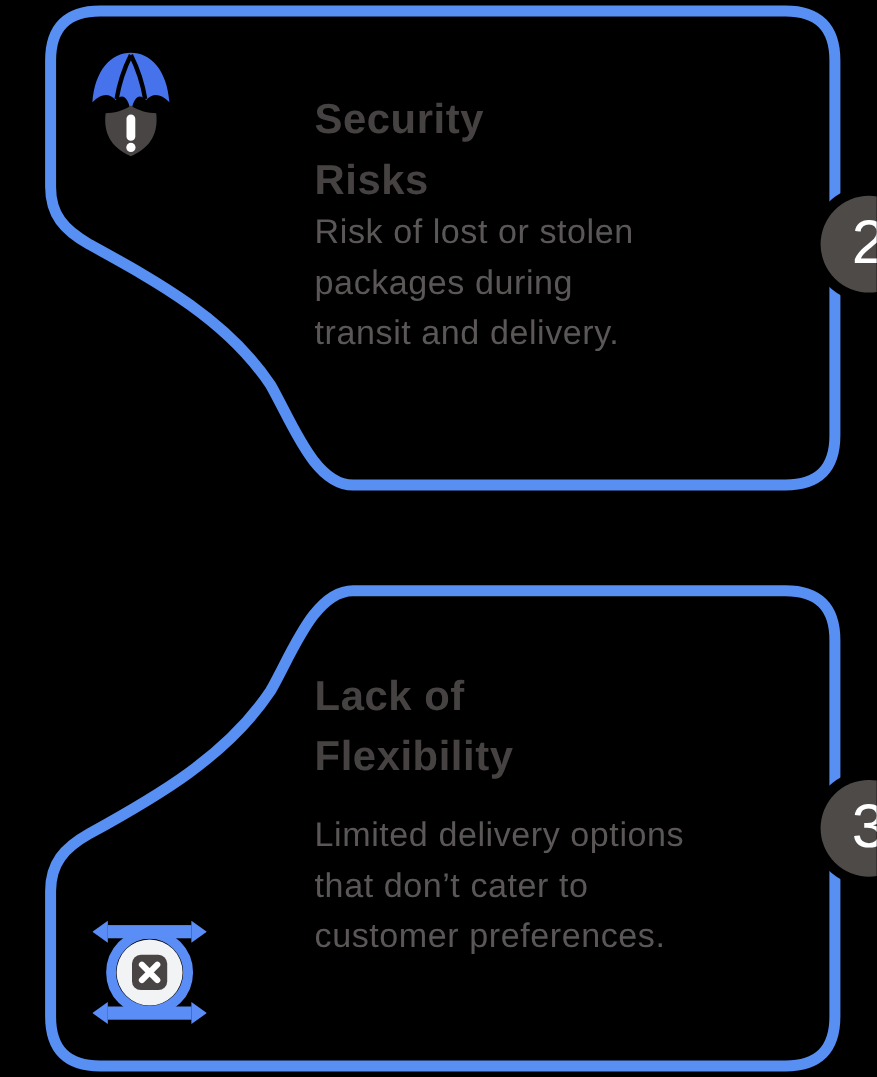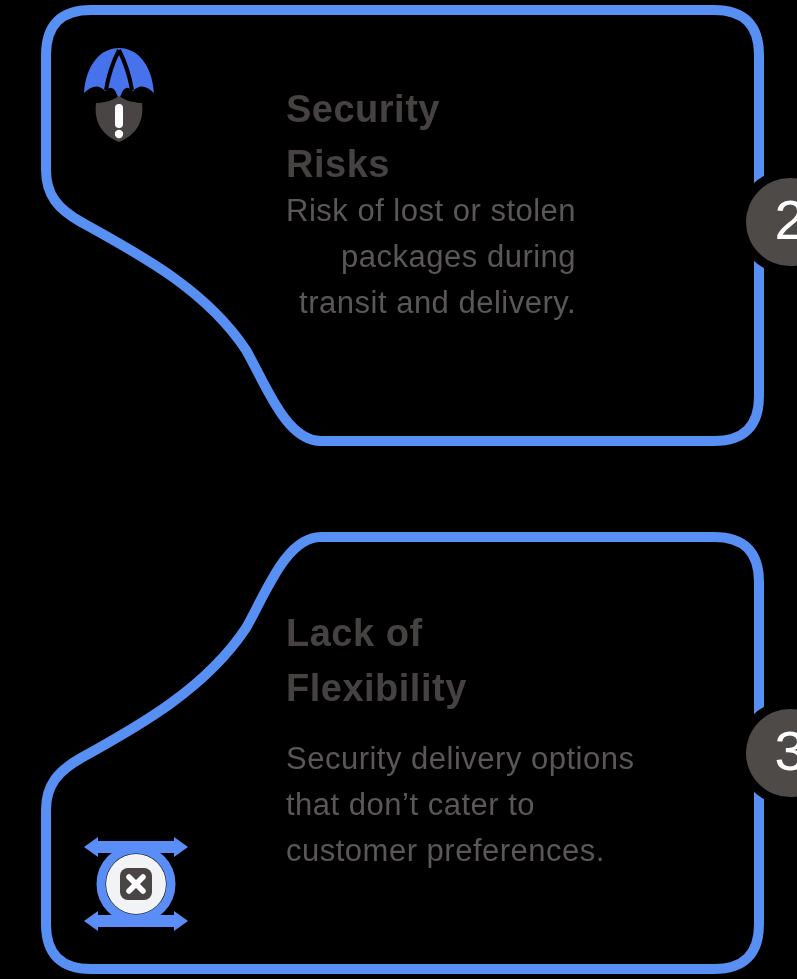--- a/index.html
+++ b/index.html
@@ -29,21 +29,21 @@
     left: 250px;
     font-size: 31px;
     font-weight: 400;
     line-height: 46px;
     color: #5B5757;
     letter-spacing: 0.5px;
     white-space: pre-line;
     margin: 0;
   }
   #title-1 { top: 82px; }
-  #desc-1  { top: 188px; text-align: right; }
+  #desc-1  { top: 188px; }
   #title-2 { top: 606px; }
   #desc-2  { top: 736px; }
 
   .badge {
     position: absolute;
     width: 88px; height: 88px;
     border-radius: 50%;
     background: #4E4A48;
     box-shadow: 0 0 0 9px #000;
     display: flex;
@@ -121,21 +121,21 @@
       <polygon points="90,80 90,100 104,90" fill="#5B8DF6"></polygon>
 
       <circle cx="52" cy="53" r="30" fill="#F2F3F5"></circle>
 
       <rect x="36" y="37" width="32" height="32" rx="8" fill="#4A4545"></rect>
       <path d="M 45 46 L 59 60 M 59 46 L 45 60" fill="none" stroke="#FFFFFF" stroke-width="5.5" stroke-linecap="round"></path>
     </svg>
 
     <h2 id="title-2" class="card-title">Lack of
 Flexibility</h2>
-    <p id="desc-2" class="card-desc">Security delivery options
+    <p id="desc-2" class="card-desc">Limited delivery options
 that don’t cater to
 customer preferences.</p>
   </div>
 
   <div id="badge-3" class="badge">
     <span>3</span>
   </div>
 
 </div>
 

